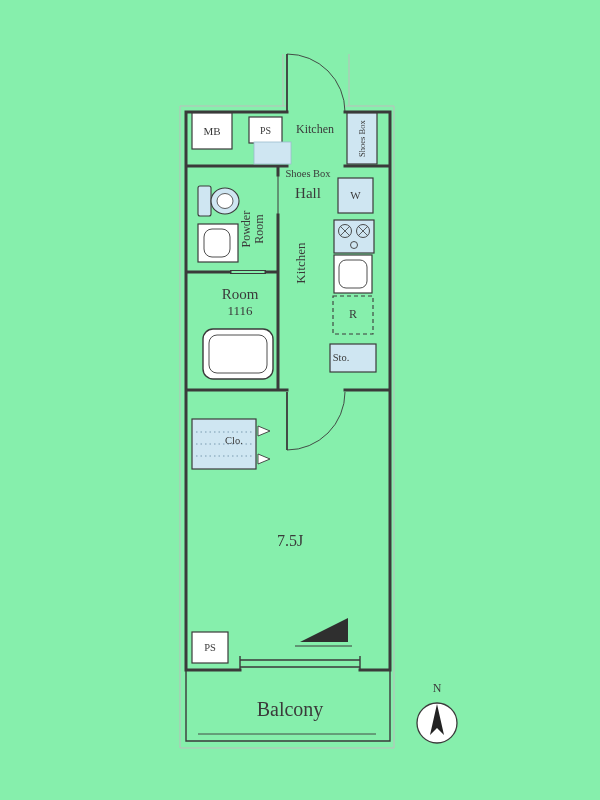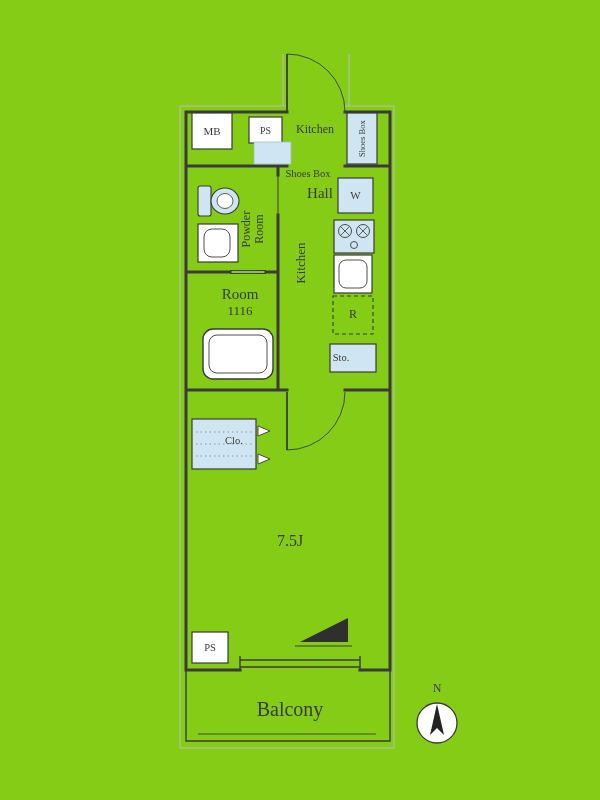--- a/index.html
+++ b/index.html
@@ -1,16 +1,16 @@
 <!DOCTYPE html>
 <html><head>
 <meta charset="utf-8">
 <style>
   html,body{margin:0;padding:0;background:#ffffff;}
-  #stage{position:relative;width:600px;height:800px;background:#84cc16;overflow:hidden;
+  #stage{position:relative;width:600px;height:800px;background:#86efac;overflow:hidden;
          font-family:"Liberation Serif", serif;color:#3a3a3a;}
   #plan-svg{position:absolute;left:0;top:0;}
   .lbl{position:absolute;display:flex;align-items:center;justify-content:center;
        text-align:center;color:#3a3a3a;line-height:1.1;}
   .vert{transform:rotate(-90deg);white-space:nowrap;}
   .vert2{transform:rotate(-90deg);white-space:nowrap;text-align:center;}
 </style>
 </head>
 <body>
 
@@ -119,21 +119,21 @@
   <div class="lbl" style="left:249px;top:117px;width:33px;height:26px;font-size:10px;">PS</div>
 
   <div class="lbl" style="left:284px;top:122px;width:62px;height:16px;font-size:12px;">Kitchen</div>
 
   <div class="lbl" style="left:347px;top:113px;width:30px;height:51px;font-size:8.5px;">
     <span class="vert">Shoes Box</span>
   </div>
 
   <div class="lbl" style="left:280px;top:167px;width:56px;height:14px;font-size:10.5px;">Shoes Box</div>
 
-  <div class="lbl" style="left:292px;top:183px;width:56px;height:20px;font-size:15px;">Hall</div>
+  <div class="lbl" style="left:280px;top:183px;width:56px;height:20px;font-size:15px;">Hall</div>
 
   <div class="lbl" style="left:338px;top:178px;width:35px;height:35px;font-size:11px;">W</div>
 
   <div class="lbl" style="left:229px;top:194px;width:48px;height:70px;font-size:12px;">
     <span class="vert2">
       <span style="display:block;">Powder</span>
       <span style="display:block;">Room</span>
     </span>
   </div>
 

